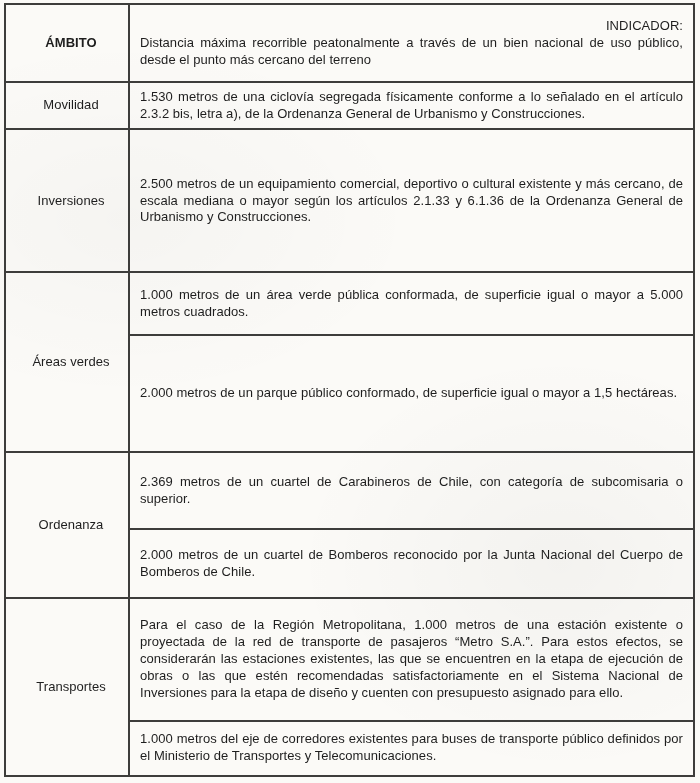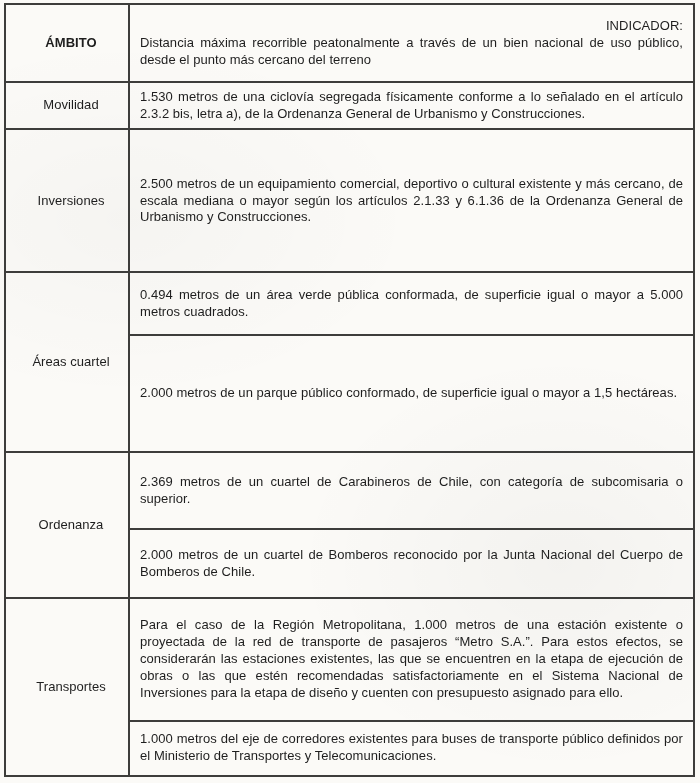--- a/index.html
+++ b/index.html
@@ -90,22 +90,22 @@
         <td class="cell-ambito">Movilidad</td>
         <td class="cell-ind">1.530 metros de una ciclovía segregada físicamente conforme a lo señalado en el artículo 2.3.2 bis, letra a), de la Ordenanza General de Urbanismo y Construcciones.</td>
       </tr>
 
       <tr class="h-equ">
         <td class="cell-ambito">Inversiones</td>
         <td class="cell-ind">2.500 metros de un equipamiento comercial, deportivo o cultural existente y más cercano, de escala mediana o mayor según los artículos 2.1.33 y 6.1.36 de la Ordenanza General de Urbanismo y Construcciones.</td>
       </tr>
 
       <tr class="h-av1">
-        <td class="cell-ambito" rowspan="2">Áreas cuartel</td>
-        <td class="cell-ind">0.494 metros de un área verde pública conformada, de superficie igual o mayor a 5.000 metros cuadrados.</td>
+        <td class="cell-ambito" rowspan="2">Áreas verdes</td>
+        <td class="cell-ind">1.000 metros de un área verde pública conformada, de superficie igual o mayor a 5.000 metros cuadrados.</td>
       </tr>
       <tr class="h-av2">
         <td class="cell-ind">2.000 metros de un parque público conformado, de superficie igual o mayor a 1,5 hectáreas.</td>
       </tr>
 
       <tr class="h-se1">
         <td class="cell-ambito" rowspan="2">Ordenanza</td>
         <td class="cell-ind">2.369 metros de un cuartel de Carabineros de Chile, con categoría de subcomisaria o superior.</td>
       </tr>
       <tr class="h-se2">

